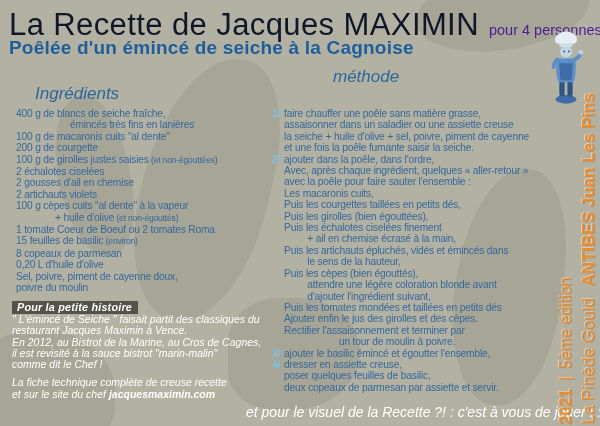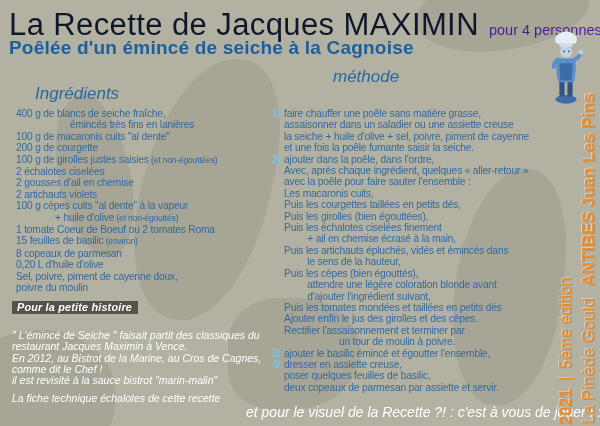--- a/index.html
+++ b/index.html
@@ -32,21 +32,21 @@
   .small{font-size:9.2px}
   .num{color:#7cc3e8;font-weight:bold;display:inline-block;width:13px}
   .ing .ind1{padding-left:58px}
   .ing .ind2{padding-left:42px}
   .met .ind1{padding-left:13px}
   .met .ind2{padding-left:38px}
   .met .ind3{padding-left:72px}
 
   .hist{position:absolute;left:12px;top:301px;color:#fff;font-style:italic;font-size:10.5px;line-height:11.3px}
   .hist-label{display:inline-block;background:#54534a;color:#fff;font-weight:bold;
-              font-size:10.8px;line-height:13px;padding:0 6px 0 5px;margin-bottom:16px;letter-spacing:.2px}
+              font-size:10.8px;line-height:13px;padding:0 6px 0 5px;margin-bottom:0;letter-spacing:.2px}
   .hist .para2{margin-top:7px}
   .hist .b{font-weight:bold}
 
   .footer-note{position:absolute;left:246px;top:404px;color:#fff;font-style:italic;font-size:14px;white-space:nowrap}
 
   .vtext{position:absolute;writing-mode:vertical-rl;transform:rotate(180deg);white-space:nowrap;
          color:#ee8d2c;text-shadow:.6px -.6px 0 rgba(255,255,255,.45),-.5px .5px 0 rgba(110,60,0,.25)}
   .v-outer{right:1px;bottom:2px;font-size:17px}
   .v-outer .loc-bold{font-weight:bold;margin-inline-start:11px}
   .v-inner{right:25px;bottom:2px;font-size:16px}
@@ -119,25 +119,26 @@
       <div class="ln ind1"><span>poser quelques feuilles de basilic,</span></div>
       <div class="ln ind1"><span>deux copeaux de parmesan par assiette et servir.</span></div>
     </div>
 
   <div class="hist">
     <div><span class="hist-label">Pour la petite histoire</span></div>
     <div>
         <div class="ln">" L'émincé de Seiche " faisait partit des classiques du</div>
         <div class="ln">restaurant Jacques Maximin  à Vence.</div>
         <div class="ln">En 2012, au Bistrot de la Marine, au Cros de Cagnes,</div>
+        <div class="ln">il est revisité à la sauce bistrot "marin-malin"</div>
         <div class="ln">comme dit le Chef !</div>
-        <div class="ln">il est revisité à la sauce bistrot "marin-malin"</div>
       </div>
     <div class="para2">
-        <div class="ln"><span>La fiche technique échalotes de cette recette</span></div>
+        <div class="ln"><span>La fiche technique complète de creuse recette</span></div>
+        <div class="ln"><span>et sur le site du chef </span><span class="b">jacquesmaximin.com</span></div>
       </div>
   </div>
 
   <div class="footer-note">et pour le visuel de la Recette ?!  :  c'est à vous de jouer !   :-)</div>
 
   <div class="vtext v-outer">
     <span>La Pinède Gould</span><span class="loc-bold">ANTIBES Juan Les Pins</span>
   </div>
   <div class="vtext v-inner">
     <span class="yr">2021</span><span class="sep">|</span><span>5ème édition</span>

